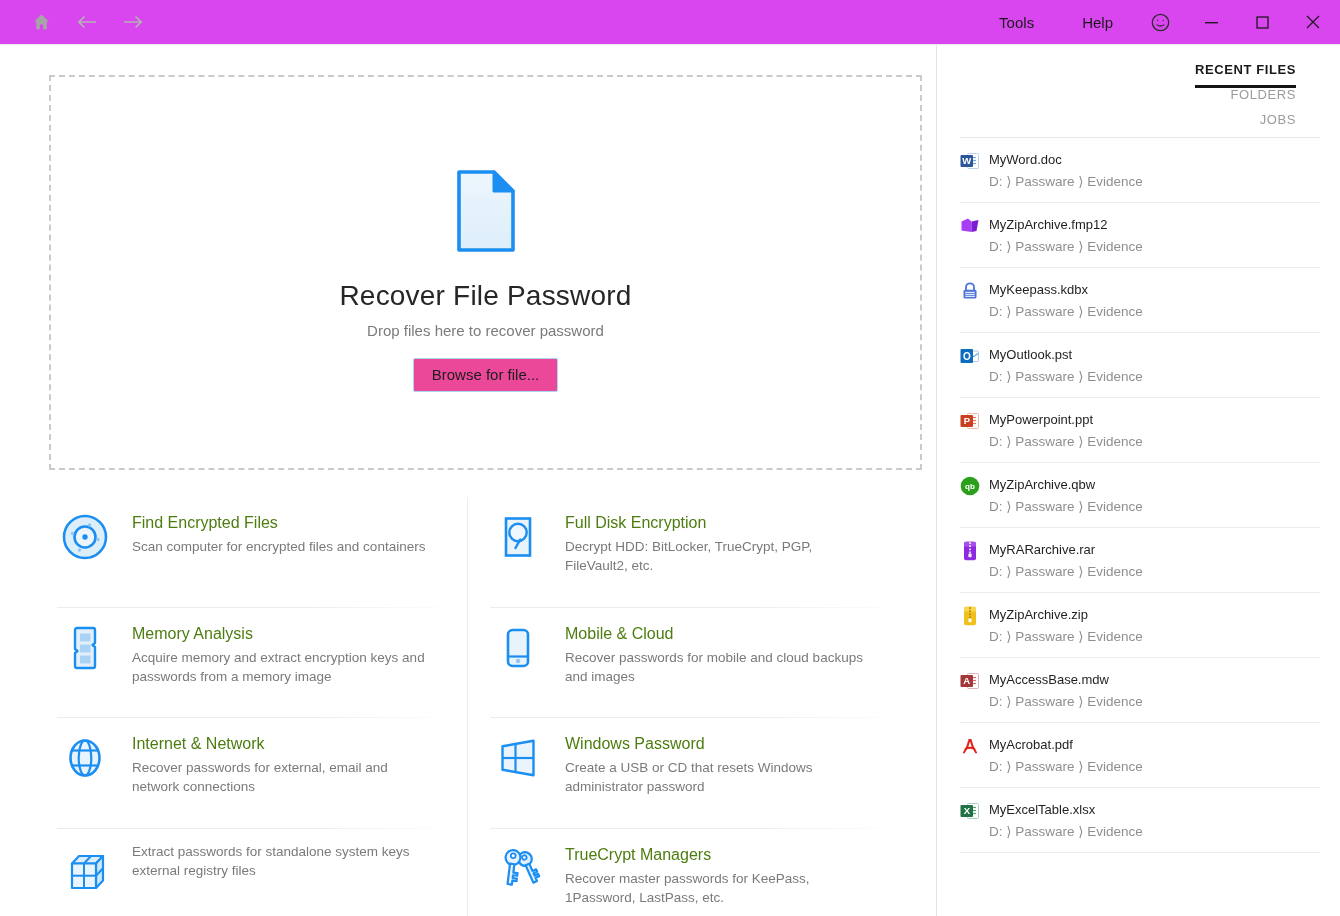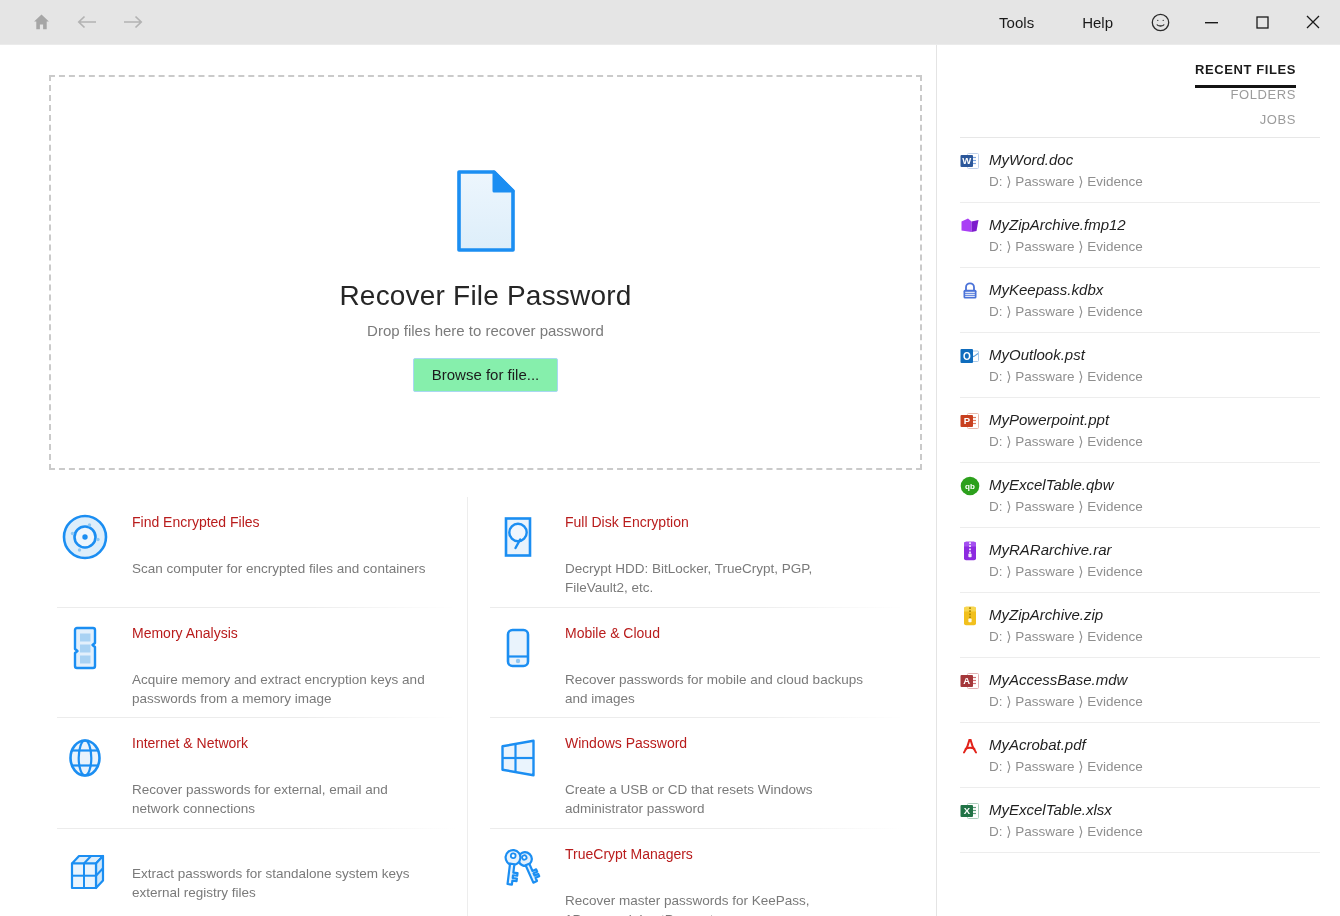--- a/index.html
+++ b/index.html
@@ -5,58 +5,58 @@
   * { box-sizing: border-box; margin: 0; padding: 0; }
   html, body {
     width: 1340px; height: 916px; overflow: hidden;
     background: #ffffff;
     font-family: "Liberation Sans", "DejaVu Sans", sans-serif;
     color: #1f1f1f;
   }
   
   .titlebar {
     position: absolute; left: 0; top: 0; width: 1340px; height: 45px;
-    background: #e5e5e5; border-bottom: 1px solid #ebebeb;
+    background: #d946ef; border-bottom: 1px solid #ebebeb;
     display: flex; align-items: center; padding-left: 28px;
   }
   .nav-btn { width: 26px; height: 26px; display: flex; align-items: center; justify-content: center; margin-right: 20px; cursor: default; }
   .titlebar-right { margin-left: auto; display: flex; align-items: center; }
   .menu-item { font-size: 15px; color: #191919; padding: 6px 15px; margin-right: 18px; }
   .smiley-btn { width: 28px; height: 28px; display: flex; align-items: center; justify-content: center; margin-right: 22px; }
   .win-btn { width: 30px; height: 30px; display: flex; align-items: center; justify-content: center; margin-right: 21px; }
   .win-btn.close { margin-right: 12px; }
 
   
   .main { position: absolute; left: 0; top: 45px; width: 936px; height: 871px; background: #fff; overflow: hidden; }
   .dropzone {
     position: absolute; left: 49px; top: 30px; width: 873px; height: 395px;
     border: 2px dashed #cacaca; text-align: center;
   }
   .doc-icon-wrap { margin-top: 91px; }
   .dz-title { margin-top: 26px; font-size: 28px; font-weight: 400; color: #262626; letter-spacing: 0.2px; }
   .dz-sub { margin-top: 10px; font-size: 15px; color: #7b7b7b; }
   .browse-btn {
     margin-top: 19px; display: inline-block;
-    background: #86efac; border: 1px solid #a9d7f2; border-radius: 2px;
+    background: #ec4899; border: 1px solid #a9d7f2; border-radius: 2px;
     font-size: 15px; color: #1c1c1c; padding: 7px 18px 8px;
     font-family: inherit; cursor: default;
   }
   .features {
     position: absolute; left: 57px; top: 452px;
     display: grid; grid-template-columns: 403px 418px; column-gap: 30px;
   }
   .feature { position: relative; height: 110.5px; display: flex; align-items: flex-start; }
   .feature.divided::after {
     content: ""; position: absolute; left: 0; right: 4px; bottom: 0; height: 1px;
     background: linear-gradient(to right, #ececec 0%, #ececec 62%, rgba(236,236,236,0) 100%);
   }
   .fsvg { width: 50px; height: 50px; flex: none; margin-top: 15px; margin-left: 3px; }
   .ftext { margin-left: 22px; margin-top: 12px; }
-  .ftitle { font-size: 14px; font-weight: 400; color: #b91c1c; line-height: 27px; }
-  .fdesc { margin-top: 23px; font-size: 13.5px; color: #7a7a7a; line-height: 19px; max-width: 300px; }
+  .ftitle { font-size: 16px; font-weight: 400; color: #4d7c0f; line-height: 27px; }
+  .fdesc { margin-top: 1px; font-size: 13.5px; color: #7a7a7a; line-height: 19px; max-width: 300px; }
   .col-divider { position: absolute; left: 467px; top: 452px; bottom: 0; width: 1px; background: #ededed; }
 
   
   .sidebar {
     position: absolute; left: 936px; top: 45px; width: 404px; height: 871px;
     background: #ffffff; border-left: 1px solid #e4e4e4; overflow: hidden;
   }
   .tabs {
     margin: 17px 20px 0 23px; border-bottom: 1px solid #e7e7e7;
     display: flex; align-items: flex-end; flex-direction: column;
@@ -64,21 +64,21 @@
   .tab {
     position: relative; font-size: 13px; letter-spacing: 0.6px; color: #9b9b9b;
     padding-bottom: 10px; margin-right: 24px; cursor: default;
   }
   .tab.active { color: #1a1a1a; font-weight: 700; }
   .tab.active::after { content: ""; position: absolute; left: 0; right: 0; bottom: -1px; height: 3px; background: #141414; }
   .file-list { margin: 0 20px 0 23px; }
   .file-item { display: flex; align-items: flex-start; padding: 12px 0 11px; border-bottom: 1px solid #ededed; }
   .ficon { width: 20px; height: 20px; flex: none; margin-top: 1px; }
   .finfo { margin-left: 9px; }
-  .fname { font-size: 15px; color: #1f1f1f; line-height: 20px; font-style: italic; }
+  .fname { font-size: 13px; color: #1f1f1f; line-height: 20px; }
   .fpath { margin-top: 3px; font-size: 13.5px; color: #8f8f8f; line-height: 18px; }
 
   svg { display: block; }
   .svg-letter { font-family: "Liberation Sans", sans-serif; font-weight: bold; fill: #fff; }
 </style>
 </head>
 <body>
 
 <div class="titlebar">
   <div class="nav-btn">
@@ -368,21 +368,21 @@
         <div class="fpath">D: ⟩ Passware ⟩ Evidence</div>
       </div>
     </div>
 
     <div class="file-item">
       <svg class="ficon" viewBox="0 0 20 20">
         <circle cx="10" cy="10" r="9.3" fill="#2ca01c"></circle>
         <text class="svg-letter" x="10" y="13" font-size="8" text-anchor="middle">qb</text>
       </svg>
       <div class="finfo">
-        <div class="fname">MyExcelTable.qbw</div>
+        <div class="fname">MyZipArchive.qbw</div>
         <div class="fpath">D: ⟩ Passware ⟩ Evidence</div>
       </div>
     </div>
 
     <div class="file-item">
       <svg class="ficon" viewBox="0 0 20 20">
         <rect x="4" y="0.8" width="12" height="18.4" rx="2" fill="#8d2ae0"></rect>
         <path d="M4 2.8 a2 2 0 0 1 2-2 H14 a2 2 0 0 1 2 2 V5.5 H4 Z" fill="#a44ff0"></path>
         <line x1="10" y1="1.2" x2="10" y2="12.8" stroke="#fff" stroke-width="1.6" stroke-dasharray="1.8 1.3"></line>
         <rect x="8.4" y="12.6" width="3.2" height="3.6" rx="0.6" fill="#fff" opacity="0.92"></rect>

